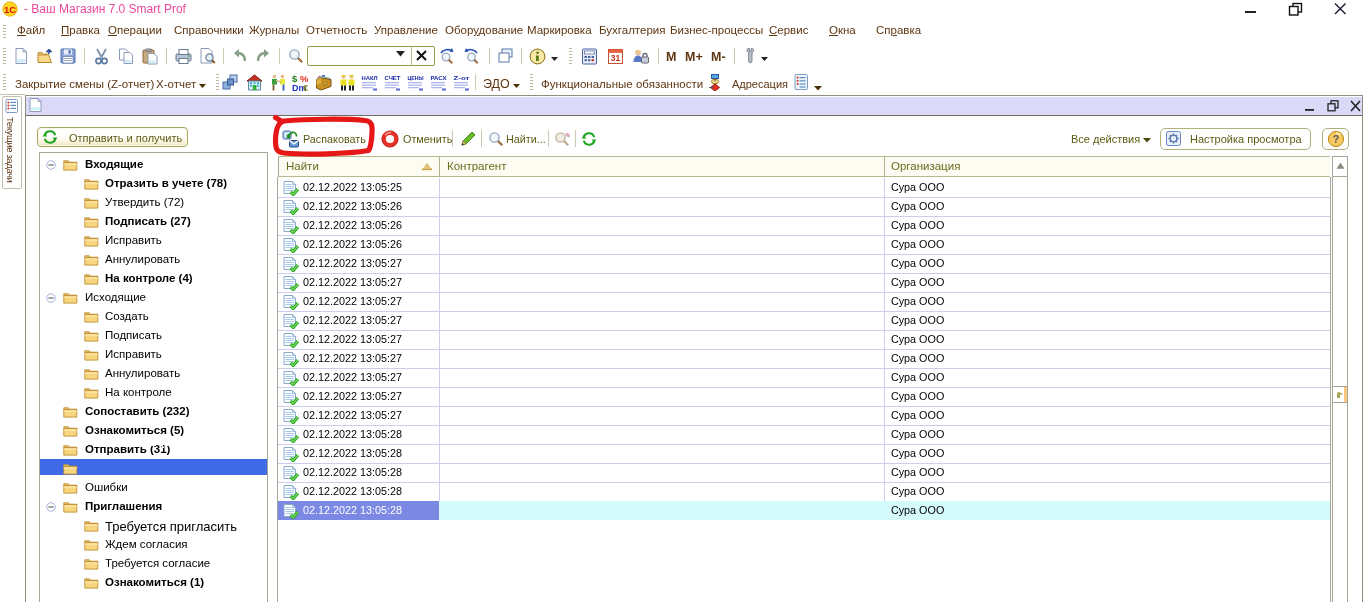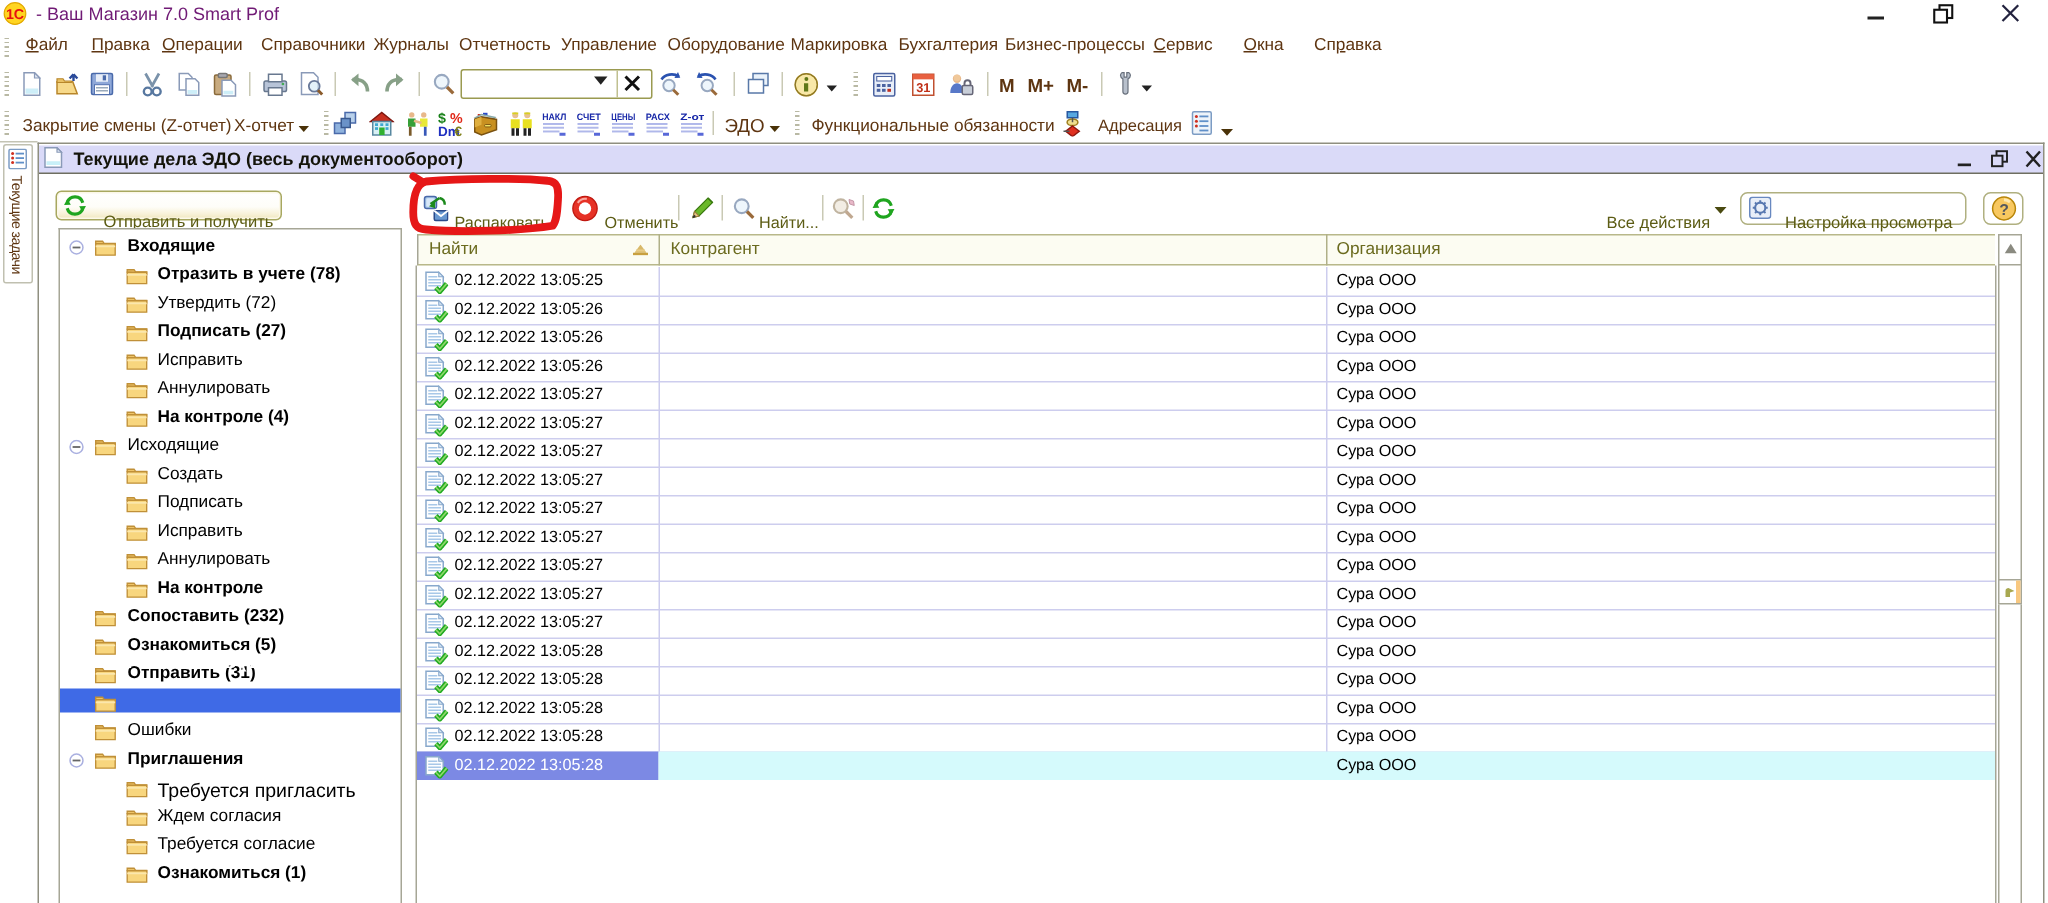--- a/index.html
+++ b/index.html
@@ -1,33 +1,33 @@
 <!DOCTYPE html>
 <html><head>
 <meta charset="utf-8">
 <style>
   * { margin:0; padding:0; box-sizing:border-box; }
   html,body { width:1365px; height:602px; background:#fff; overflow:hidden;
     font-family:"Liberation Sans", sans-serif; }
   .abs { position:absolute; }
   #page { position:relative; width:1365px; height:602px;padding-left:32px; }
   .brown { color:#5e3511; }
-  .olive { color:#5c5c14;margin-top:10px; }
+  .olive { color:#5c5c14; }
   .grip { width:5px; background-image:repeating-linear-gradient(to bottom,#b9b9a4 0 1px,#fff 1px 3px); background-size:3px 100%; background-repeat:no-repeat; background-position:1px 0; }
   .sep { width:1px; background:#c9c9b4; }
 </style>
 </head>
 <body>
 <div id="page">
 
 <svg class="abs" style="left:2px;top:1px" width="16" height="16" viewBox="0 0 16 16">
   <circle cx="8" cy="8" r="7.2" fill="#ffd521" stroke="#e3a800" stroke-width="0.8"></circle>
   <text x="8" y="11.6" font-size="9.5" font-weight="bold" fill="#e80f0f" text-anchor="middle" font-family="Liberation Sans">1С</text>
 </svg>
-<div class="abs" style="left:24px;top:2px;font-size:12px;color:#701a75">- Ваш Магазин 7.0 Smart Prof</div>
+<div class="abs" style="left:24px;top:2px;font-size:12px;color:#ec4899">- Ваш Магазин 7.0 Smart Prof</div>
 <svg class="abs" style="left:1243px;top:2px" width="110" height="14" viewBox="0 0 110 14">
   <rect x="2" y="9" width="11" height="2" fill="#222"></rect>
   <rect x="50" y="1.5" width="8.5" height="8.5" fill="none" stroke="#111" stroke-width="1.4"></rect>
   <rect x="46.5" y="4.5" width="8.5" height="8.5" fill="#fff" stroke="#111" stroke-width="1.4"></rect>
   <path d="M92 1.5 L102.5 12 M102.5 1.5 L92 12" stroke="#23233f" stroke-width="1.5"></path>
 </svg>
 
 <div class="abs grip" style="left:2px;top:25px;height:13px"></div>
 <div class="abs brown" style="top:24px;left:0;width:1365px;font-size:11.5px" id="menubar">
   <span class="abs" style="left:17px"><u>Ф</u>айл</span>
@@ -331,21 +331,20 @@
       <rect x="5.4" y="8.8" width="5.6" height="1.2" fill="#6090c8"></rect>
 </svg>
 <div class="abs brown" style="left:5px;top:117px;font-size:9.5px;writing-mode:vertical-rl;letter-spacing:-0.4px">Текущие задачи</div>
 
 <div class="abs" style="left:26px;top:97px;width:1336px;height:19px;background:#dadaf8;border-bottom:1px solid #6e6e60"></div>
 <svg class="abs" style="left:29px;top:98px" width="13" height="14" viewBox="0 0 13 14">
   <path d="M1 .5h8l3 3V13.5H1z" fill="#fff" stroke="#8a9ab8"></path>
   <path d="M9 .5l3 3H9z" fill="#dfe6f2" stroke="#8a9ab8" stroke-width=".8"></path>
   <rect x="2" y="9.5" width="9" height="2.5" fill="#c8f0f8"></rect>
 </svg>
-<div class="abs" style="left:49px;top:99px;font-size:12px;font-weight:bold;color:#14140a">Текущие дела ЭДО (весь документооборот)</div>
 <svg class="abs" style="left:1305px;top:100px" width="58" height="13" viewBox="0 0 58 13">
   <rect x="0" y="9" width="9" height="1.8" fill="#222"></rect>
   <rect x="26" y="0.8" width="7" height="7" fill="none" stroke="#222" stroke-width="1.3"></rect>
   <rect x="23" y="3.8" width="7" height="7" fill="#dadaf8" stroke="#222" stroke-width="1.3"></rect>
   <path d="M46 1 L55 11 M55 1 L46 11" stroke="#222" stroke-width="1.6"></path>
 </svg>
 
 <div class="abs" style="left:37px;top:127px;width:151px;height:20px;border:1px solid #a8a860;border-radius:4px;background:linear-gradient(#ffffff 0%,#fefdf8 55%,#f8f2da 80%,#efe6bd 100%);box-shadow:inset 0 0 0 1px #fcf8e8"></div>
 <svg class="abs" style="left:42px;top:129px" width="16" height="16" viewBox="0 0 16 16">
       <g fill="none" stroke="#1fa51f" stroke-width="2.1">
@@ -500,21 +499,21 @@
       <path d="M.8 3.5V1.8h4.6l1 1.4h7.4v1.6z" fill="#eec468" stroke="#c09038" stroke-width=".9"></path>
       <path d="M.8 3.5h13v7.6H.8z" fill="#f8d67e" stroke="#c09038" stroke-width=".9"></path>
       <path d="M.8 4.6h13v1.2H.8z" fill="#fbe7ad"></path>
     </svg>
 <div class="abs" style="left:105px;top:367px;font-size:11.5px;font-weight:normal;color:#000">Аннулировать</div>
 <svg class="abs" style="left:84px;top:387px" width="15" height="13" viewBox="0 0 15 13">
       <path d="M.8 3.5V1.8h4.6l1 1.4h7.4v1.6z" fill="#eec468" stroke="#c09038" stroke-width=".9"></path>
       <path d="M.8 3.5h13v7.6H.8z" fill="#f8d67e" stroke="#c09038" stroke-width=".9"></path>
       <path d="M.8 4.6h13v1.2H.8z" fill="#fbe7ad"></path>
     </svg>
-<div class="abs" style="left:105px;top:386px;font-size:11.5px;font-weight:bold;color:#000">На контроле</div>
+<div class="abs" style="left:105px;top:386px;font-size:11.5px;font-weight:normal;color:#000">На контроле</div>
 <svg class="abs" style="left:63px;top:406px" width="15" height="13" viewBox="0 0 15 13">
       <path d="M.8 3.5V1.8h4.6l1 1.4h7.4v1.6z" fill="#eec468" stroke="#c09038" stroke-width=".9"></path>
       <path d="M.8 3.5h13v7.6H.8z" fill="#f8d67e" stroke="#c09038" stroke-width=".9"></path>
       <path d="M.8 4.6h13v1.2H.8z" fill="#fbe7ad"></path>
     </svg>
 <div class="abs" style="left:85px;top:405px;font-size:11.5px;font-weight:bold;color:#000">Сопоставить (232)</div>
 <svg class="abs" style="left:63px;top:425px" width="15" height="13" viewBox="0 0 15 13">
       <path d="M.8 3.5V1.8h4.6l1 1.4h7.4v1.6z" fill="#eec468" stroke="#c09038" stroke-width=".9"></path>
       <path d="M.8 3.5h13v7.6H.8z" fill="#f8d67e" stroke="#c09038" stroke-width=".9"></path>
       <path d="M.8 4.6h13v1.2H.8z" fill="#fbe7ad"></path>

